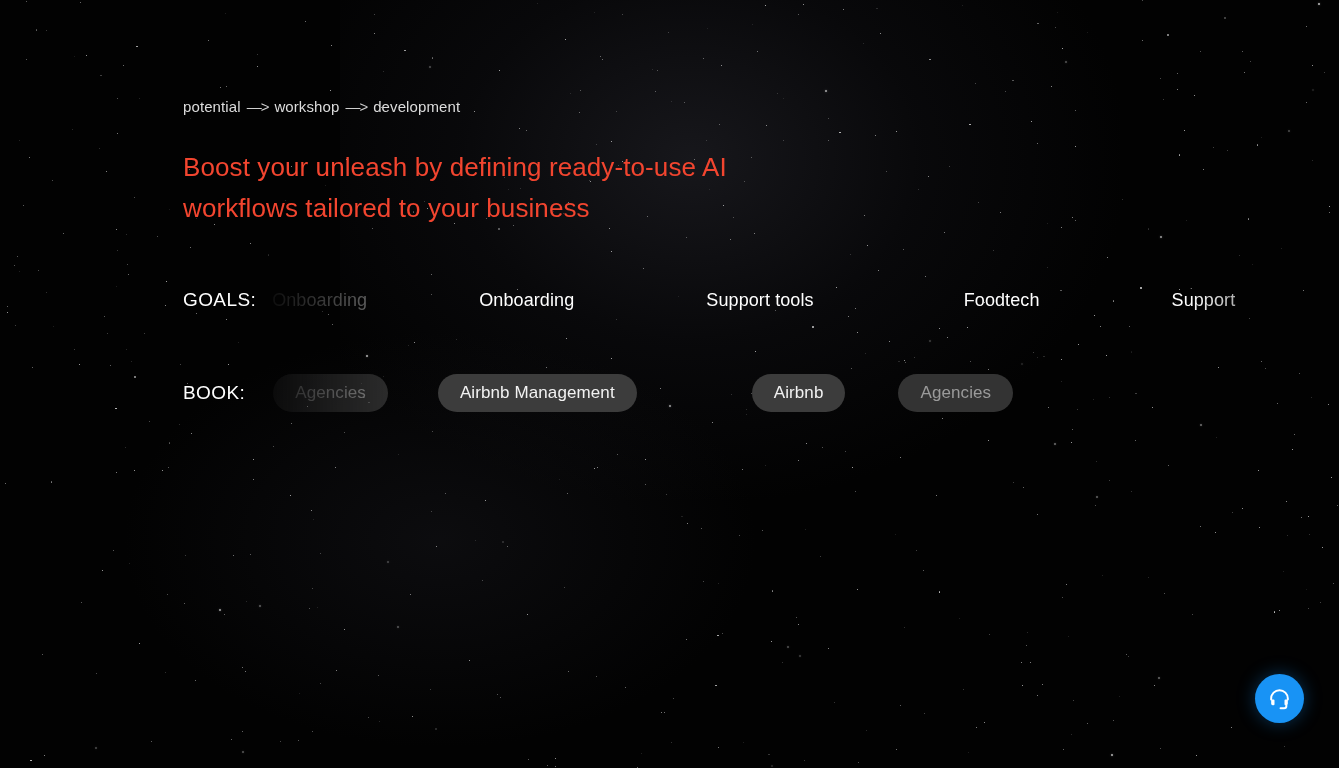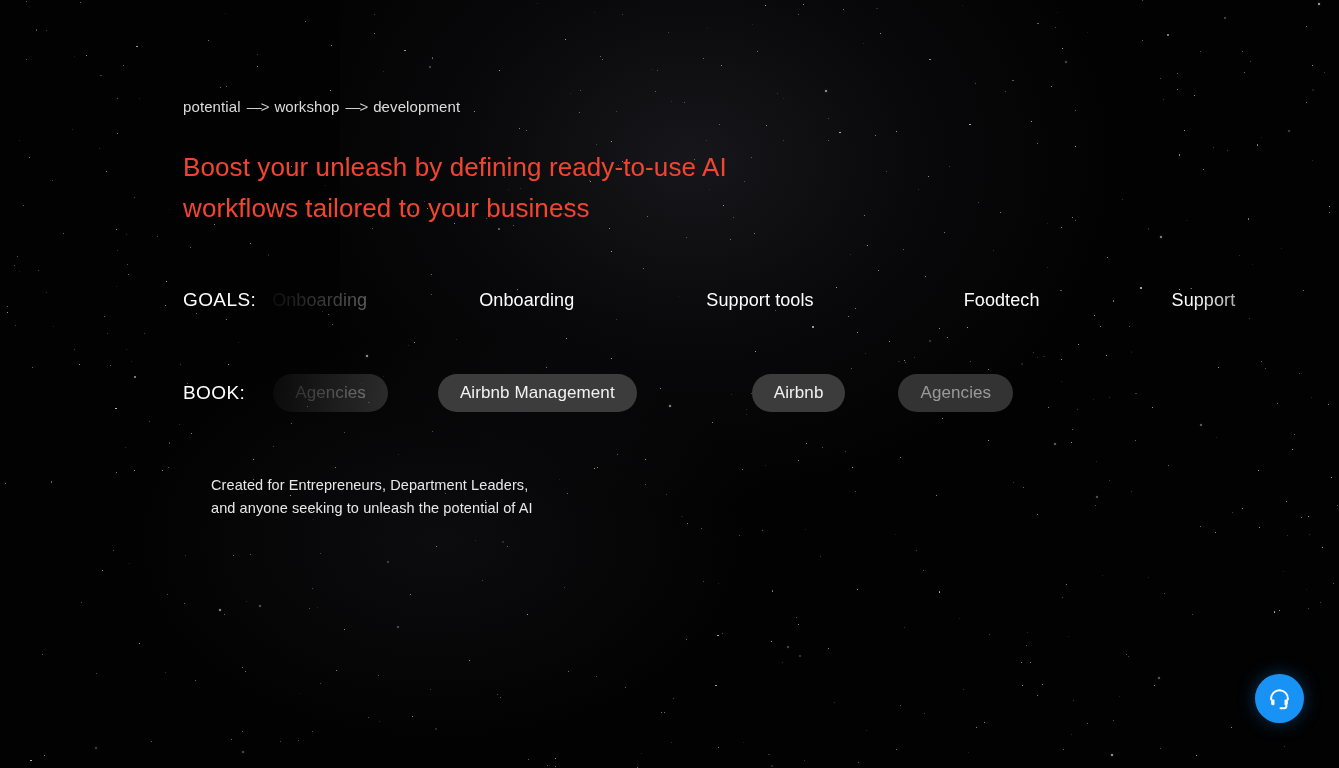--- a/index.html
+++ b/index.html
@@ -820,22 +820,20 @@
         <div class="marquee-track" id="field-track">
             <span class="field-pill" style="background: rgb(51, 51, 51); color: rgb(154, 154, 154); margin-right: 50px; margin-left: 28px;">Agencies</span>
             <span class="field-pill" style="margin-right: 115px;">Airbnb Management</span>
             <span class="field-pill" style="margin-right: 53px;">Airbnb</span>
             <span class="field-pill" style="background: rgb(51, 51, 51); color: rgb(154, 154, 154); margin-right: 50px;">Agencies</span>
           </div>
       </div>
     </div>
 
     <div id="cta-row">
-      <div id="cta-caption">Created for Entrepreneurs, Department Leaders,
-and anyone seeking to unleash the potential of AI</div>
     </div>
 
   </div>
 
   <div id="chat-widget">
     <span>
       <svg width="25" height="25" viewBox="0 0 24 24" fill="none" stroke="#ffffff" stroke-width="1.9" stroke-linecap="round" stroke-linejoin="round">
         <path d="M4 13v-1a8 8 0 0 1 16 0v1"></path>
         <path d="M4 13h2.2a1 1 0 0 1 1 1v3.4a1 1 0 0 1-1 1H5.4A1.4 1.4 0 0 1 4 17V13z" fill="#ffffff" stroke="none"></path>
         <path d="M20 13h-2.2a1 1 0 0 0-1 1v3.4a1 1 0 0 0 1 1h.8A1.4 1.4 0 0 0 20 17V13z" fill="#ffffff" stroke="none"></path>

